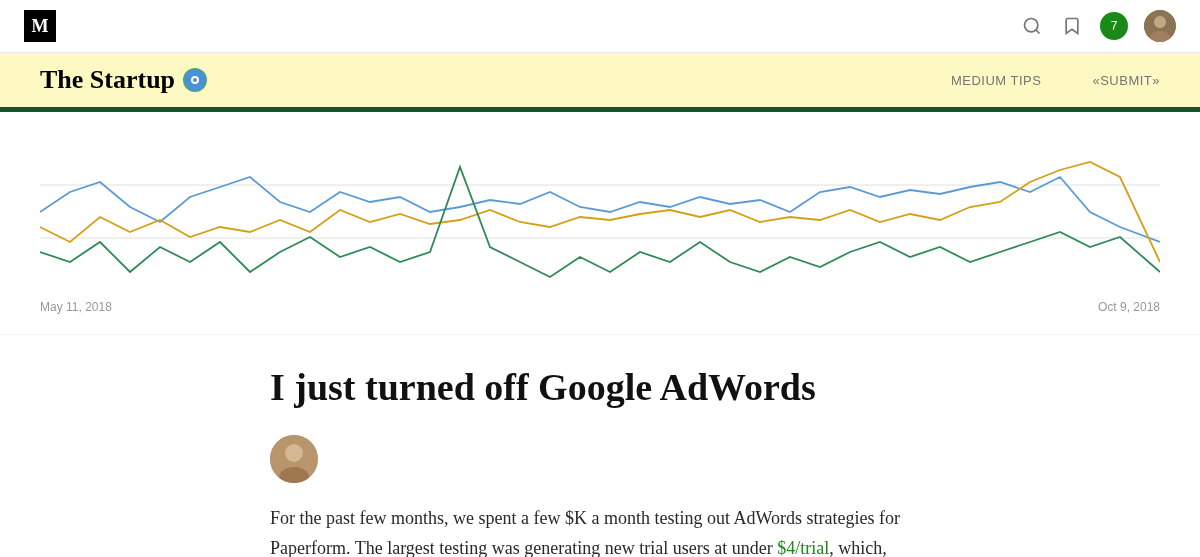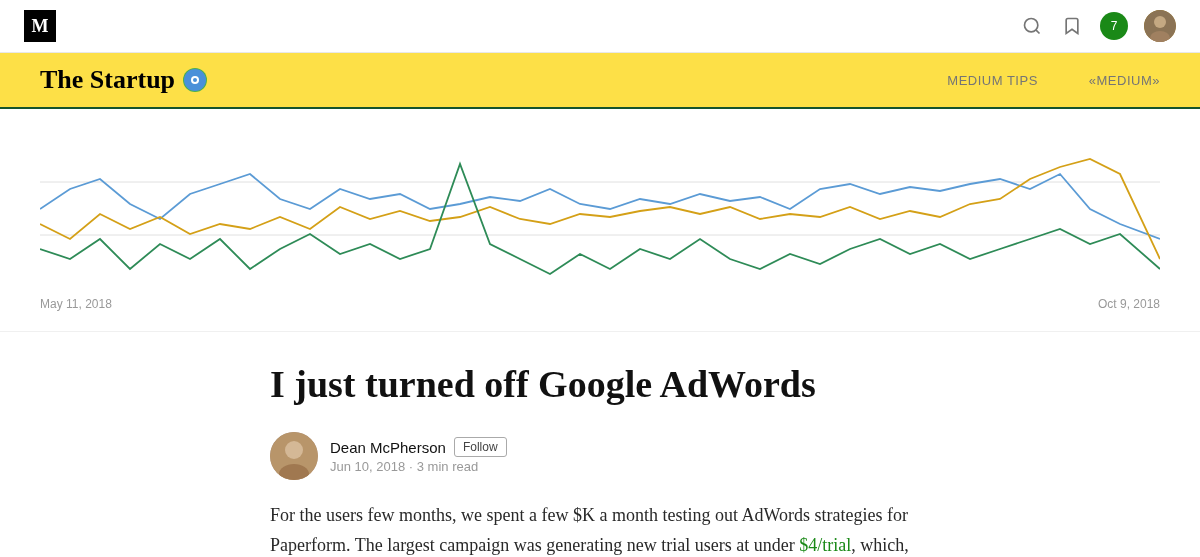--- a/index.html
+++ b/index.html
@@ -60,22 +60,22 @@
       color: #fff;
       font-size: 14px;
     }
 
     
     .pub-nav {
       display: flex;
       align-items: center;
       justify-content: space-between;
       padding: 12px 40px;
-      border-bottom: 2px solid #14532d;
-      background: #fde047;
+      border-bottom: 5px solid #14532d;
+      background: #fef9c3;
       text-align: center;
     }
     .pub-logo {
       display: flex; align-items: center; gap: 8px;
     }
     .pub-name {
       font-size: 26px;
       font-weight: bold;
       font-family: Georgia, serif;
       color: #000;
@@ -238,21 +238,21 @@
     <div class="pub-icon">
       <svg width="22" height="22" viewBox="0 0 22 22">
         <circle cx="11" cy="11" r="11" fill="#4a90d9"></circle>
         <circle cx="11" cy="11" r="4" fill="#fff"></circle>
         <circle cx="11" cy="11" r="2" fill="#4a90d9"></circle>
       </svg>
     </div>
   </div>
   <div class="pub-nav-links">
     <a class="pub-nav-link">MEDIUM TIPS</a>
-    <a class="pub-nav-link">«MEDIUM»</a>
+    <a class="pub-nav-link">«SUBMIT»</a>
   </div>
 </div>
 
 <div class="chart-container">
   <svg class="chart-svg" viewBox="0 0 1120 160" preserveAspectRatio="none">
 
     <line x1="0" y1="53" x2="1120" y2="53" stroke="#e0e0e0" stroke-width="1"></line>
     <line x1="0" y1="106" x2="1120" y2="106" stroke="#e0e0e0" stroke-width="1"></line>
 
     <polyline fill="none" stroke="#5b9bd5" stroke-width="1.8" points="
@@ -388,27 +388,20 @@
   <h1 class="article-title">I just turned off Google AdWords</h1>
 
   <div class="author-row">
     <div class="author-avatar">
       <svg width="48" height="48" viewBox="0 0 48 48">
         <circle cx="24" cy="24" r="24" fill="#b8956a"></circle>
         <circle cx="24" cy="18" r="9" fill="#d4b896"></circle>
         <ellipse cx="24" cy="42" rx="15" ry="10" fill="#a07850"></ellipse>
       </svg>
     </div>
-    <div class="author-info">
-      <div class="author-name-row">
-        <span class="author-name">Dean McPherson</span>
-        <button class="follow-button">Follow</button>
-      </div>
-      <div class="article-meta">Jun 10, 2018 · 3 min read</div>
-    </div>
   </div>
 
   <div class="article-body">
     <p>
-      <span>For the users few months, we spent a few $K a month testing out AdWords strategies for </span><a class="link-underline">Paperform</a><span>. The largest campaign was generating new trial users at under </span><a class="link-blue">$4/trial</a><span>, which, given our </span>
+      <span>For the past few months, we spent a few $K a month testing out AdWords strategies for </span><a class="link-underline">Paperform</a><span>. The largest testing was generating new trial users at under </span><a class="link-blue">$4/trial</a><span>, which, given our </span>
     </p>
   </div>
 </div>
 
 </body></html>

